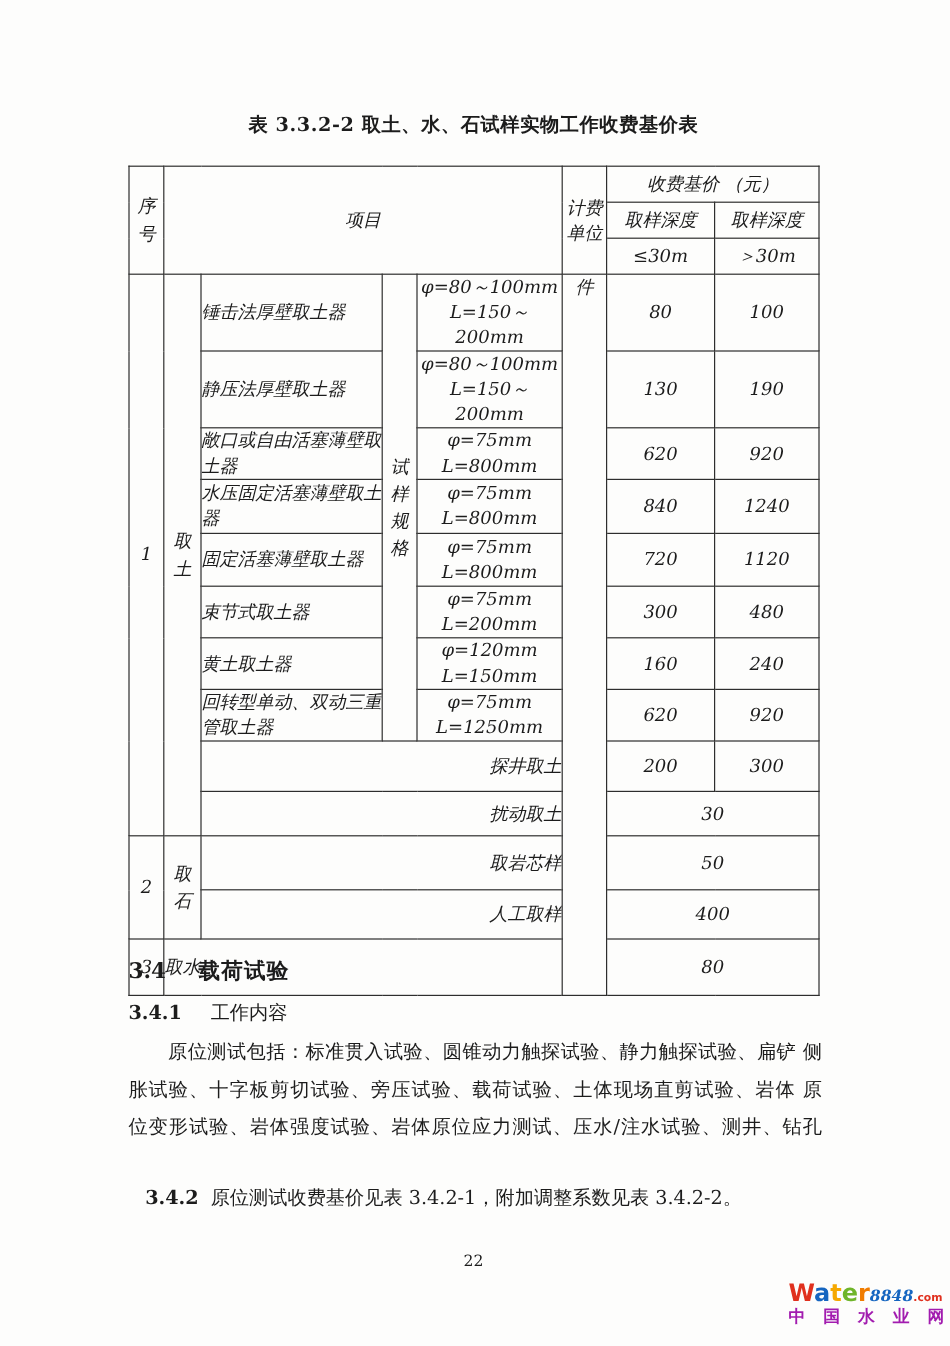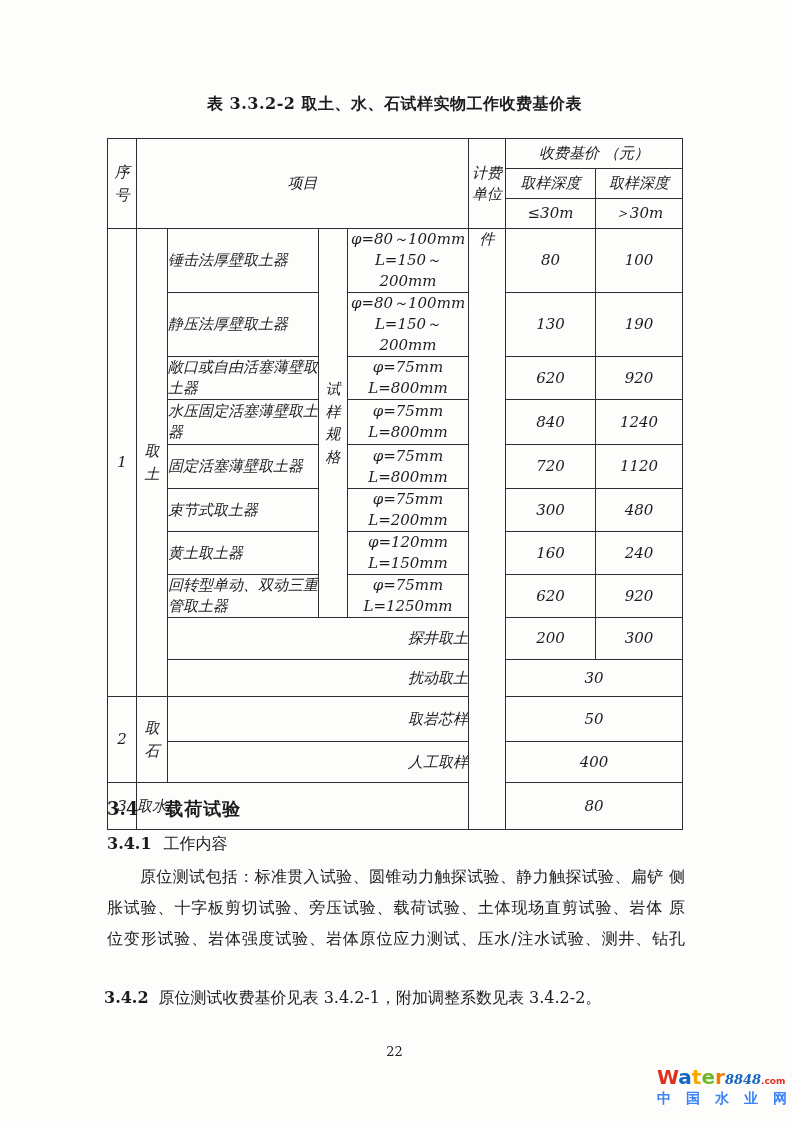--- a/index.html
+++ b/index.html
@@ -32,38 +32,38 @@
   td.wide { text-align:right; vertical-align:middle; padding-left:20px; }
   td.wide-water { text-align:left; vertical-align:middle; padding-left:48px; }
   td.groupcell { text-align:center; vertical-align:middle; padding-bottom:36px; }
   .vtext { width:1.05em; margin:0 auto; line-height:1.5; word-break:break-all; text-align:center; }
   td.unitcell { text-align:center; vertical-align:top; padding-top:88px; }
 
   
   .h34 { position:absolute; left:107px; top:797px; font-size:18px; font-weight:bold; letter-spacing:1px; }
   .h34 .num { margin-right:27px; letter-spacing:0; }
   .h341 { position:absolute; left:107px; top:834px; font-size:16px; }
-  .h341 .num { font-weight:bold; margin-right:12px; }
+  .h341 .num { font-weight:bold; margin-right:24px; }
   .para { position:absolute; left:107px; top:861px; width:578px; font-size:16px; }
   .para .pline { line-height:31px; text-align:justify; text-align-last:justify; white-space:nowrap; }
   .para .pline.first { text-indent:33px; }
   .para .pline.last  { text-align-last:left; white-space:normal; }
-  .h342 { position:absolute; left:104px; top:988px; font-size:16px; }
+  .h342 { position:absolute; left:121px; top:988px; font-size:16px; }
   .h342 .num { font-weight:bold; margin-right:10px; }
 
   
   .page-num { position:absolute; top:1044px; left:107px; width:575px; text-align:center; font-size:13px; }
   .logo { position:absolute; top:1066px; right:3px; width:132px; font-family:"DejaVu Sans","Liberation Sans",sans-serif; }
   .logo-line1 { font-size:20px; font-weight:bold; line-height:1.1; white-space:nowrap; }
   .logo-line1 .ln { font-style:italic; font-size:13px; font-family:"DejaVu Serif","Liberation Serif",serif; }
   .logo-line1 .ltld { font-size:9px; font-weight:bold; }
   .lw { color:#e0301e; } .la { color:#1565c0; } .lt { color:#f5a800; }
   .le { color:#6fb52a; } .lr { color:#f07c00; }
   .ln { color:#1565c0; } .ltld { color:#e0301e; }
-  .logo-line2 { margin-top:2px; width:130px; font-size:14px; font-weight:bold; color:#3b82f6;
+  .logo-line2 { margin-top:2px; width:130px; font-size:14px; font-weight:bold; color:#a21caf;
                 text-align:justify; text-align-last:justify; line-height:1.2; }
 </style>
 </head>
 <body>
 
 <div class="page">
 
   <div class="table-title">表 3.3.2-2   取土、水、石试样实物工作收费基价表</div>
 
   <table class="fee">

